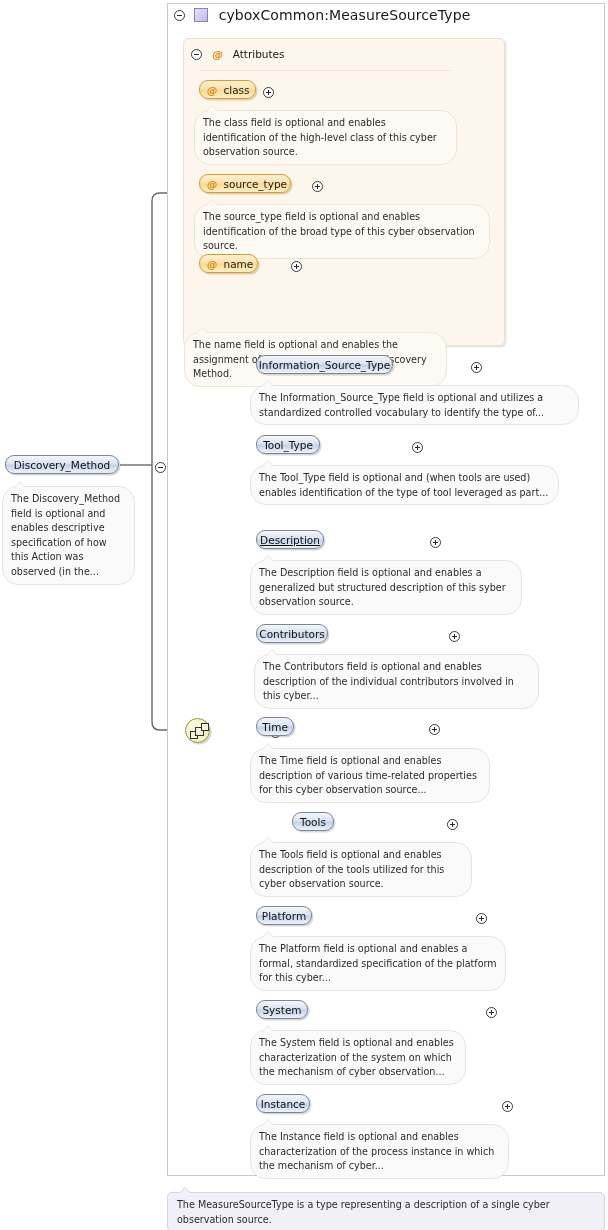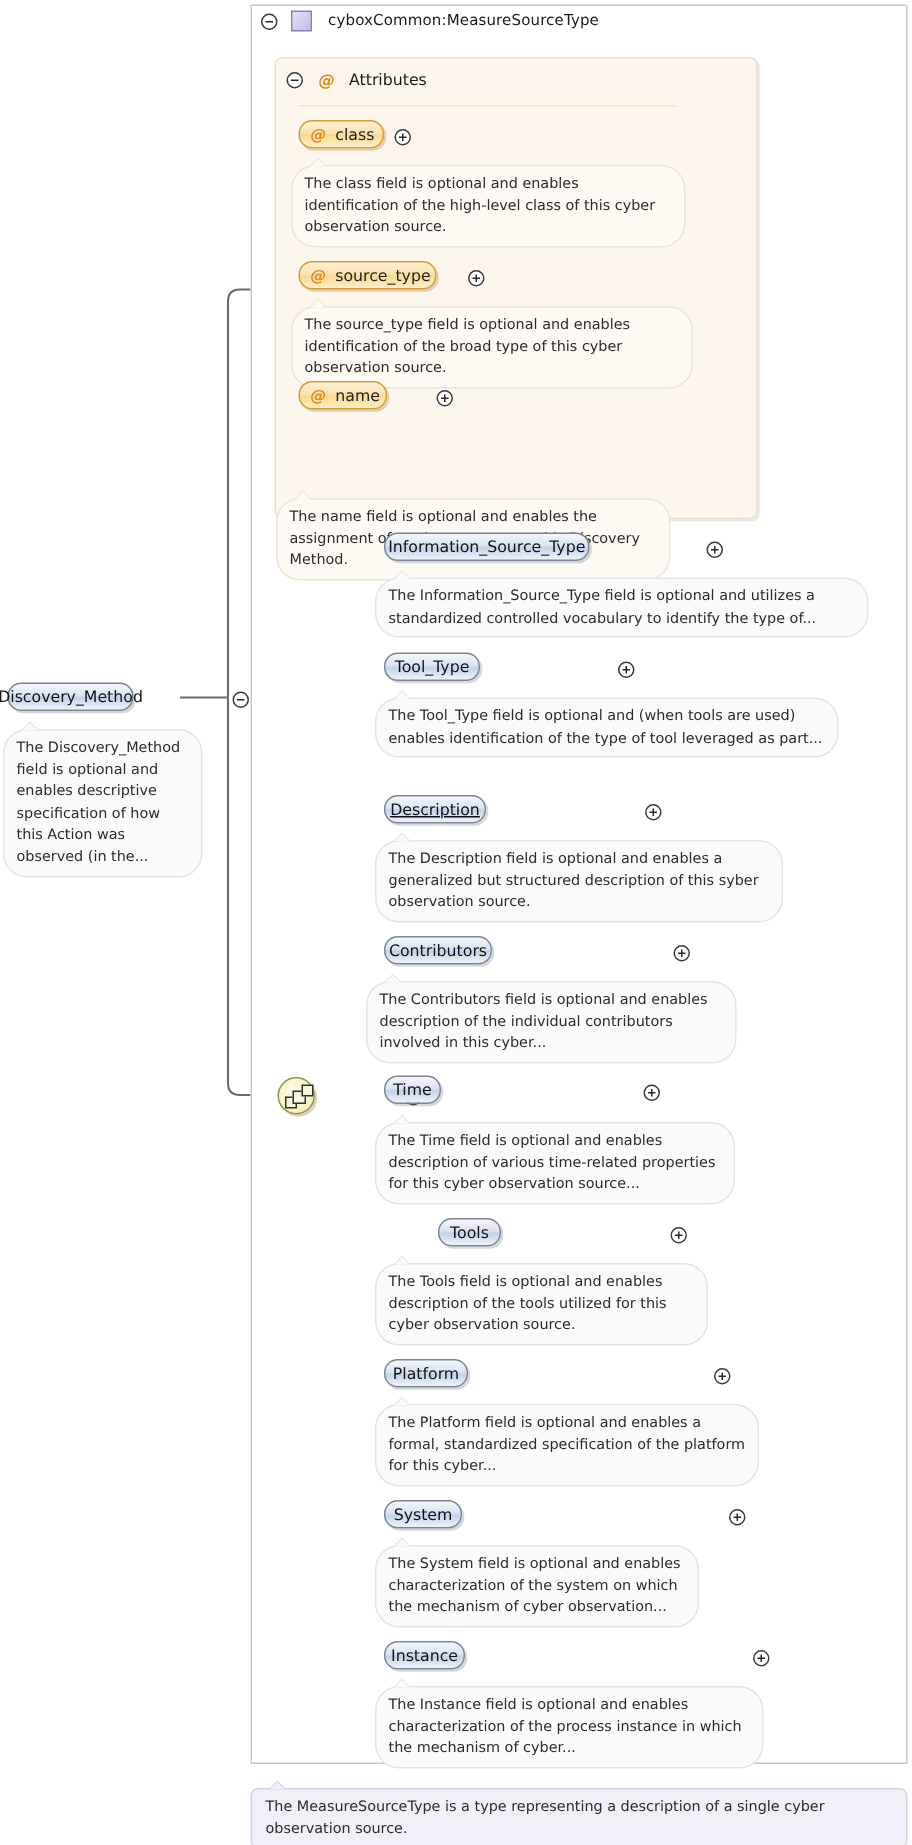--- a/index.html
+++ b/index.html
@@ -17,21 +17,21 @@
   .tog:before{content:"";position:absolute;left:2px;top:4px;width:5px;height:1px;background:#2a2a2a;}
   .tog.plus:after{content:"";position:absolute;left:4px;top:2px;width:1px;height:5px;background:#2a2a2a;}
 
   
   #typeBox{left:167px;top:3px;width:438px;height:1173px;
            border:1px solid #c8c8c8;background:#fff;box-sizing:border-box;}
   #typeHdr{left:174px;top:7px;width:420px;height:16px;}
   #typeHdr .sq{width:12px;height:12px;border:1px solid #8a7fbe;
                background:linear-gradient(135deg,#e6e1f7 0%,#c3b9e8 100%);
                display:inline-block;vertical-align:middle;margin:0 7px 0 6px;}
-  #typeTitle{vertical-align:middle;font-size:10px;letter-spacing:.1px;}
+  #typeTitle{vertical-align:middle;font-size:14px;letter-spacing:.1px;}
 
   
   #attrPanel{left:183px;top:38px;width:322px;height:308px;
              background:#fdf6ec;border:1px solid #ece0cf;
              border-radius:5px;box-sizing:border-box;
              box-shadow:1.5px 1.5px 0 rgba(140,130,115,.18);}
   #attrHdr{left:191px;top:47px;height:15px;}
   #attrHdr .at{color:#e08a1e;font-style:italic;font-weight:bold;margin:0 6px 0 7px;
                vertical-align:middle;font-size:11px;}
   #attrHdr .lbl{vertical-align:middle;}
@@ -60,21 +60,21 @@
   .note.warm:after{border-bottom-color:#fdfaf4;}
 
   
   .elPill{height:19px;border:1px solid #7a8494;border-radius:9px;
           background:linear-gradient(to bottom,#f4f7fb 0%,#d9e3f1 46%,#c3d2e8 54%,#eef3f9 100%);
           box-sizing:border-box;box-shadow:1.5px 1.5px 0 rgba(90,100,115,.25);
           display:flex;align-items:center;justify-content:center;
           padding:0 8px;white-space:nowrap;font-size:10.5px;color:#111;}
 
   
-  #rootPill{left:5px;top:455px;width:84px;}
+  #rootPill{left:5px;top:455px;width:114px;}
 
   
   #seqNode{left:185px;top:718px;width:25px;height:25px;border-radius:50%;
            border:1px solid #9a9046;background:radial-gradient(circle at 36% 32%,#fdfbe0 0%,#f5f0c2 70%,#e9e2a8 100%);
            box-shadow:1.5px 1.5px 0 rgba(120,112,60,.3);box-sizing:border-box;}
   #seqNode .sq1,#seqNode .sq2,#seqNode .sq3{position:absolute;background:#f7f4df;
            border:1.3px solid #33302a;}
   #seqNode .sq1{width:6px;height:6px;left:4px;top:12px;}
   #seqNode .sq2{width:7px;height:7px;left:9px;top:8px;}
   #seqNode .sq3{width:6px;height:6px;left:15px;top:4px;}
@@ -145,21 +145,21 @@
 </div>
 <span class="abs tog plus" style="left:263px;top:85px;"></span>
 <div class="note warm" style="left:194px;top:110px;width:263px;">The class field is optional and enables identification of the high-level class of this cyber observation source.</div>
 
 
 <div class="abs attrPill" style="left:199px;top:174px;width:92px;">
   <span class="at">@</span>
   <span class="nm">source_type</span>
 </div>
 <span class="abs tog plus" style="left:298px;top:179px;"></span>
-<div class="note warm" style="left:194px;top:204px;width:268px;">The source_type field is optional and enables identification of the broad type of this cyber observation source.</div>
+<div class="note warm" style="left:194px;top:204px;width:296px;">The source_type field is optional and enables identification of the broad type of this cyber observation source.</div>
 
 
 <div class="abs attrPill" style="left:199px;top:254px;width:59px;">
   <span class="at">@</span>
   <span class="nm">name</span>
 </div>
 <span class="abs tog plus" style="left:262px;top:259px;"></span>
 <div class="note warm" style="left:184px;top:284px;width:263px;margin-top:48px;">The name field is optional and enables the assignment of a relevant name to this Discovery Method.</div>
 
 
@@ -199,21 +199,21 @@
   <span>Description</span>
 </div>
 <span class="abs tog plus" style="left:330px;top:535px;"></span>
 <div class="note" style="left:250px;top:560px;width:272px;">The Description field is optional and enables a generalized but structured description of this syber observation source.</div>
 
 
 <div class="abs elPill" style="left:256px;top:624px;width:72px;text-align:right;">
   <span>Contributors</span>
 </div>
 <span class="abs tog plus" style="left:334px;top:629px;"></span>
-<div class="note" style="left:244px;top:654px;width:247px;">The Contributors field is optional and enables description of the individual contributors involved in this cyber...</div>
+<div class="note" style="left:254px;top:654px;width:285px;">The Contributors field is optional and enables description of the individual contributors involved in this cyber...</div>
 
 
 <div class="abs elPill" style="left:256px;top:717px;width:38px;">
   <span>Time</span>
 </div>
 <span class="abs tog plus" style="left:300px;top:722px;"></span>
 <div class="note" style="left:250px;top:748px;width:240px;">The Time field is optional and enables description of various time-related properties for this cyber observation source...</div>
 
 
 <div class="abs elPill" style="left:256px;top:812px;width:42px;margin-left:36px;">

